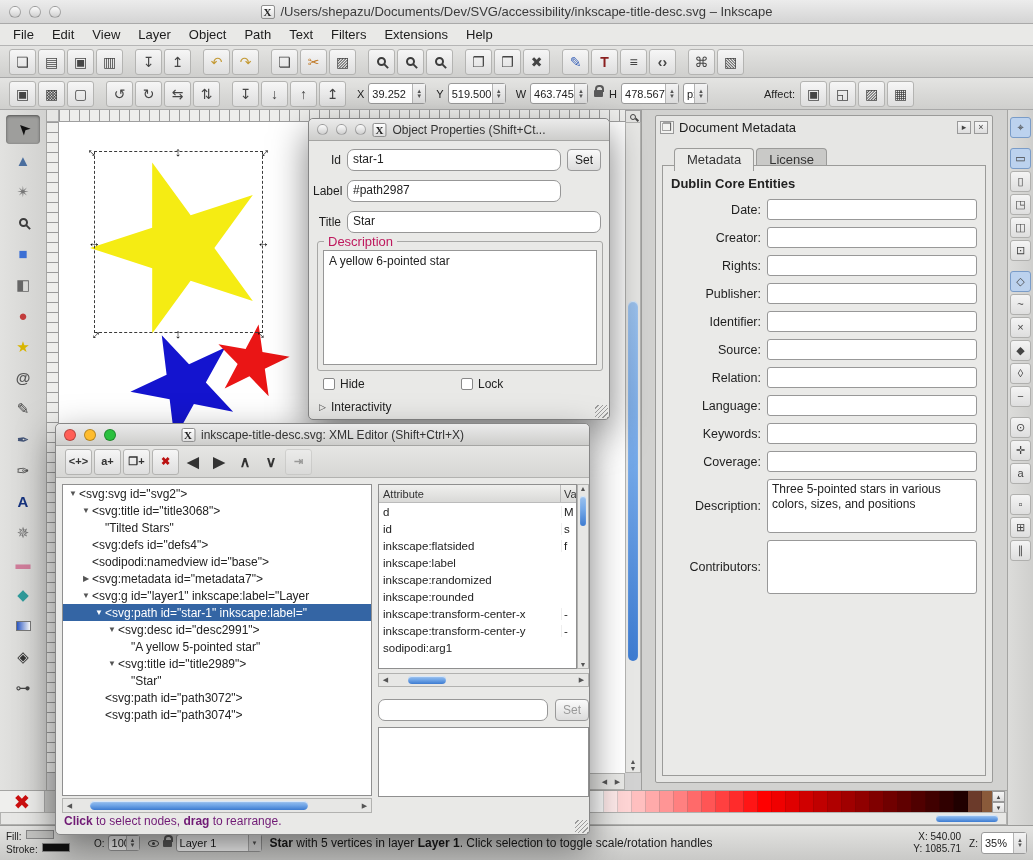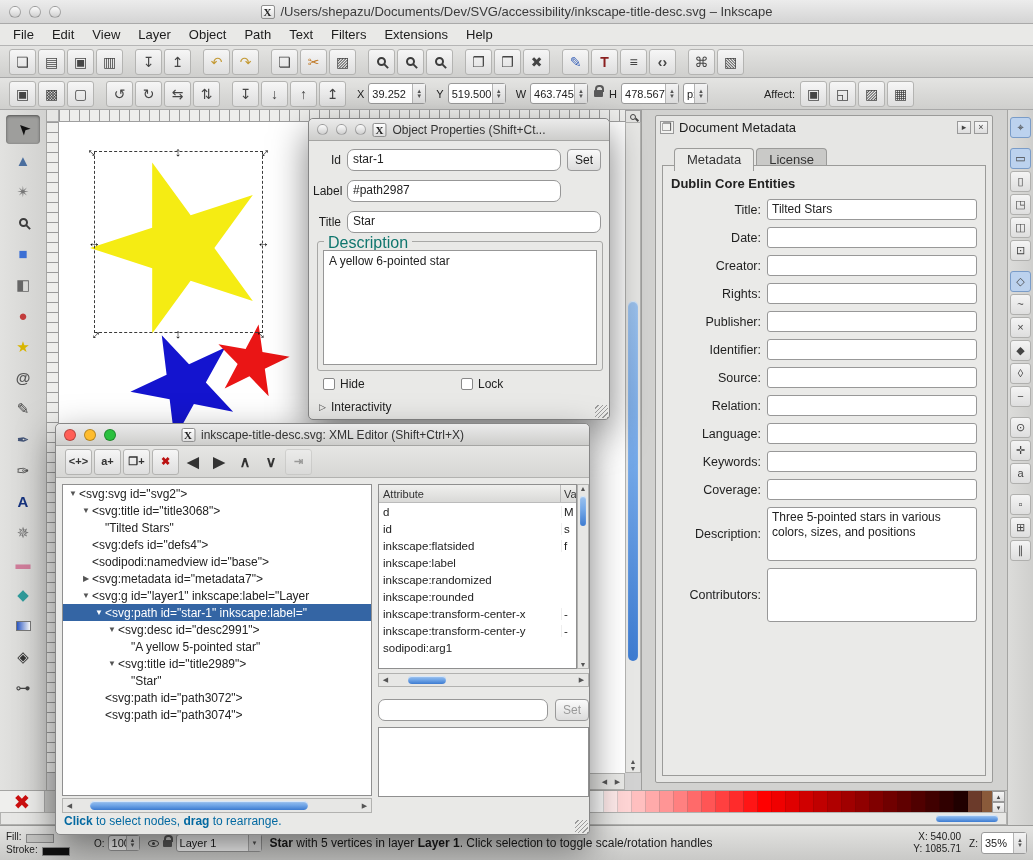--- a/index.html
+++ b/index.html
@@ -117,21 +117,21 @@
   .palette{left:0;top:790px;width:1007px;height:22px;background:#c9c9c7;border-top:1px solid #a5a5a3;display:flex;align-items:stretch}
   .none-swatch{width:45px;display:flex;align-items:center;justify-content:center;color:#cc0f0f;font-size:20px;font-weight:bold;background:#efefed;border-right:1px solid #aaa}
   .palette-colors{position:absolute;left:590px;top:0;height:22px;display:flex}
   .swatch{width:14px;height:22px;border-right:1px solid rgba(0,0,0,.15)}
   .palette-arrows{position:absolute;right:2px;top:0;height:22px;display:flex;flex-direction:column}
   .palette-arrows .mini-btn{height:11px;width:13px;font-size:6px}
   .palette-scroll{left:0;top:812px;width:1007px;height:13px}
   .palette-scroll .thumb{top:2px;bottom:2px;left:935px;width:62px}
   .statusbar{left:0;top:825px;width:1033px;height:35px;background:linear-gradient(#e3e3e1,#c9c9c7);border-top:1px solid #9b9b99;display:flex;align-items:center;padding:0 6px;gap:8px}
   .fs-block{width:80px;font-size:10px;line-height:13px;flex:none}
-  .fs-row{display:flex;align-items:flex-end;gap:4px}
+  .fs-row{display:flex;align-items:flex-start;gap:4px}
   .fs-swatch{width:28px;height:9px;border:1px solid #888;background:#c4c4c2}
   .fs-swatch.stroke{background:#111}
   .op-block{display:flex;align-items:center;gap:3px;font-size:10px;flex:none}
   .op-field{width:32px;height:16px}
   .layer-block{display:flex;align-items:center;gap:4px;flex:none}
   .eye{width:11px;height:7px;border:1px solid #444;border-radius:50%;position:relative}
   .eye::after{content:"";position:absolute;left:3px;top:1px;width:3px;height:3px;border-radius:50%;background:#444}
   .layer-field{width:86px;height:18px;font-size:11px}
   .status-msg{flex:1;font-size:12px;white-space:nowrap;overflow:hidden;color:#1a1a1a}
   .coords{font-size:10px;text-align:right;line-height:12px;flex:none;color:#222}
@@ -147,21 +147,21 @@
   .wtitle-text{font-size:12px;color:#333}
   .grip{position:absolute;right:1px;bottom:1px;width:13px;height:13px;background:repeating-linear-gradient(135deg,transparent 0 2px,#9a9a9a 2px 3px)}
 
   
   .opwin{left:308px;top:118px;width:302px;height:302px;z-index:40}
   .op-row{position:absolute;display:flex;align-items:center}
   .op-label{font-size:12px;text-align:right;padding-right:6px;color:#1d1d1d}
   .ibox{background:#fff;border:1px solid #979797;border-radius:7px;height:22px;font-size:12px;padding:2px 5px;overflow:hidden;white-space:nowrap}
   .btn{border:1px solid #9a9a9a;border-radius:4px;background:linear-gradient(#fafafa,#dcdcdc);font-size:12px;display:flex;align-items:center;justify-content:center;color:#222}
   .fieldset{position:absolute;left:8px;top:122px;width:286px;height:130px;border:1px solid #a8a8a6;border-radius:3px}
-  .legend{position:absolute;top:-8px;left:6px;background:#e9e9e7;padding:0 4px;font-size:16px;color:#0f766e}
+  .legend{position:absolute;top:-8px;left:6px;background:#e9e9e7;padding:0 4px;font-size:13px;color:#be185d}
   .desc-box{position:absolute;left:5px;top:8px;right:5px;bottom:5px;background:#fff;border:1px solid #979797;font-size:12px;padding:3px 5px}
   .checkbox{width:12px;height:12px;border:1px solid #888;background:#fff;border-radius:2px;margin-right:5px}
   .cb-label,.expander-label{font-size:12px}
   .tri{font-size:9px;color:#444;margin-right:5px}
 
   
   .xmlwin{left:55px;top:423px;width:535px;height:412px;z-index:50}
   .xml-toolbar{position:absolute;left:0;top:22px;width:100%;height:32px;background:linear-gradient(#e6e6e4,#d6d6d4);border-bottom:1px solid #b2b2b0;display:flex;align-items:center;padding-left:8px}
   .xbtn{min-width:27px;height:26px;border:1px solid #b4b4b2;border-radius:3px;background:linear-gradient(#f6f6f6,#dedede);display:flex;align-items:center;justify-content:center;font-size:11px;color:#333;margin:0 1px;font-weight:bold}
   .xbtn.flat{border:none;background:transparent;font-size:15px;min-width:24px}
@@ -181,21 +181,21 @@
   .arow{height:17px;display:flex;align-items:center;font-size:11.5px}
   .an{flex:1;padding-left:4px;white-space:nowrap;overflow:hidden}
   .av{width:15px;overflow:hidden;border-left:1px solid #eee;padding-left:2px}
   .attr-vscroll{position:absolute;left:521px;top:60px;width:12px;height:185px;flex-direction:column}
   .attr-vscroll .thumb{left:2px;right:2px;top:4px;height:30px}
   .attr-hscroll{position:absolute;left:322px;top:249px;width:211px;height:14px}
   .attr-hscroll .thumb{top:2px;bottom:2px;left:16px;width:38px}
   .attr-input{position:absolute;left:322px;top:275px;width:170px;height:22px}
   .attr-set{position:absolute;left:499px;top:275px;width:34px;height:22px;color:#999}
   .value-box{position:absolute;left:322px;top:303px;width:211px;height:70px;background:#fff;border:1px solid #8f8f8f}
-  .hintbar{position:absolute;left:8px;top:390px;font-size:12px;color:#0369a1}
+  .hintbar{position:absolute;left:8px;top:390px;font-size:12px;color:#701a75}
 
   svg{display:block}
 </style>
 </head>
 <body>
 
 <div id="app">
 
   <div class="abs titlebar">
     <div class="lights">
@@ -614,24 +614,20 @@
         </span>
     </div>
     <div class="tabs">
       <span class="tab active">Metadata</span>
       <span class="tab">License</span>
     </div>
     <div class="mframe">
       <div class="mhead">Dublin Core Entities</div>
       <div>
 
-          <div class="mrow">
-            <span class="mlabel">Title:</span>
-            <div class="mvalue">Tilted Stars</div>
-          </div>
 
           <div class="mrow">
             <span class="mlabel">Date:</span>
             <div class="mvalue"></div>
           </div>
 
           <div class="mrow">
             <span class="mlabel">Creator:</span>
             <div class="mvalue"></div>
           </div>

